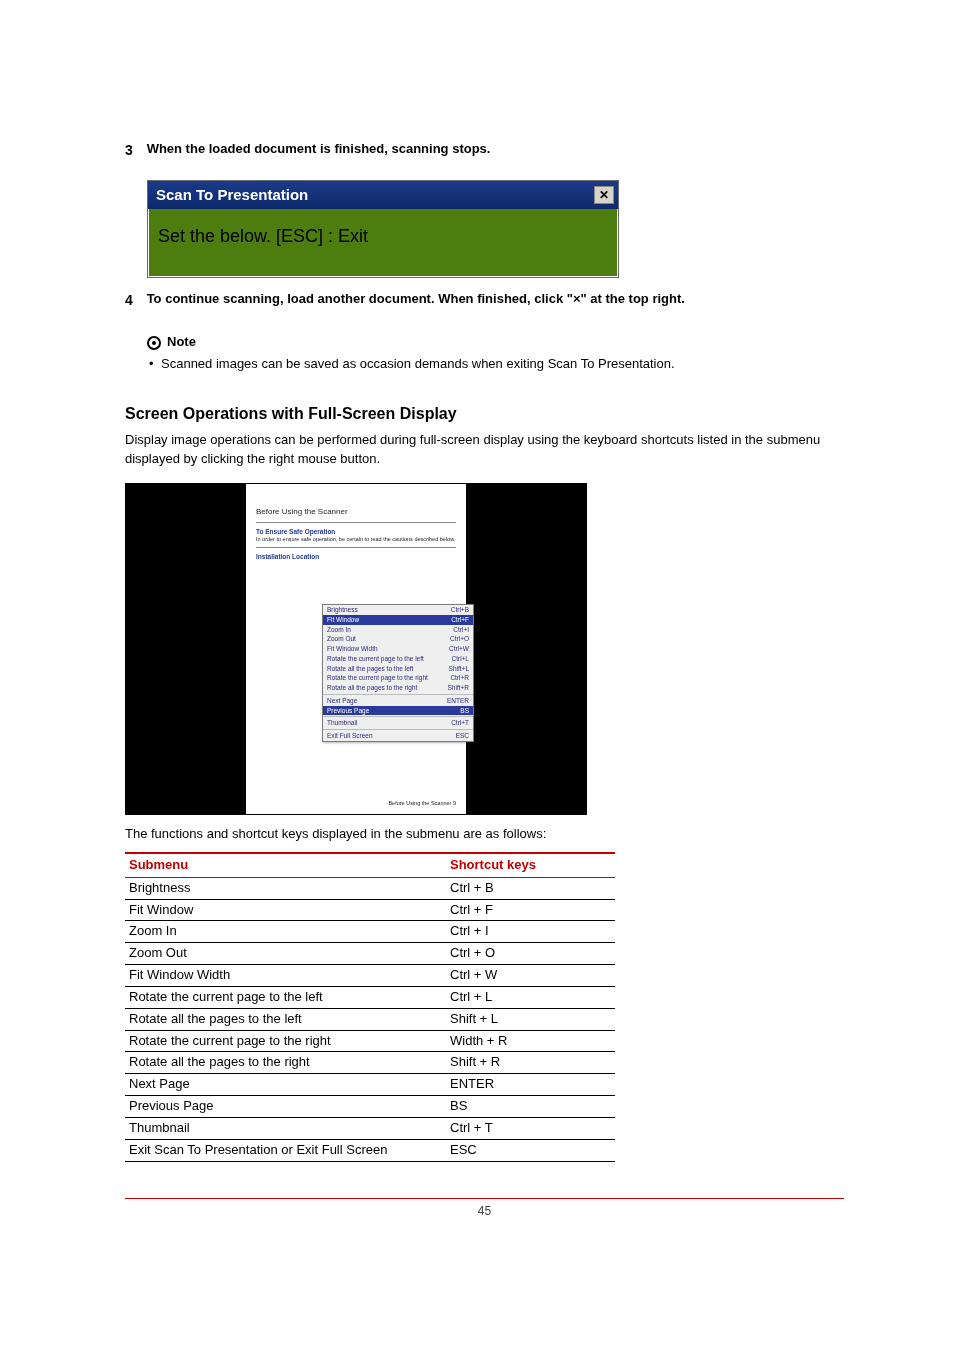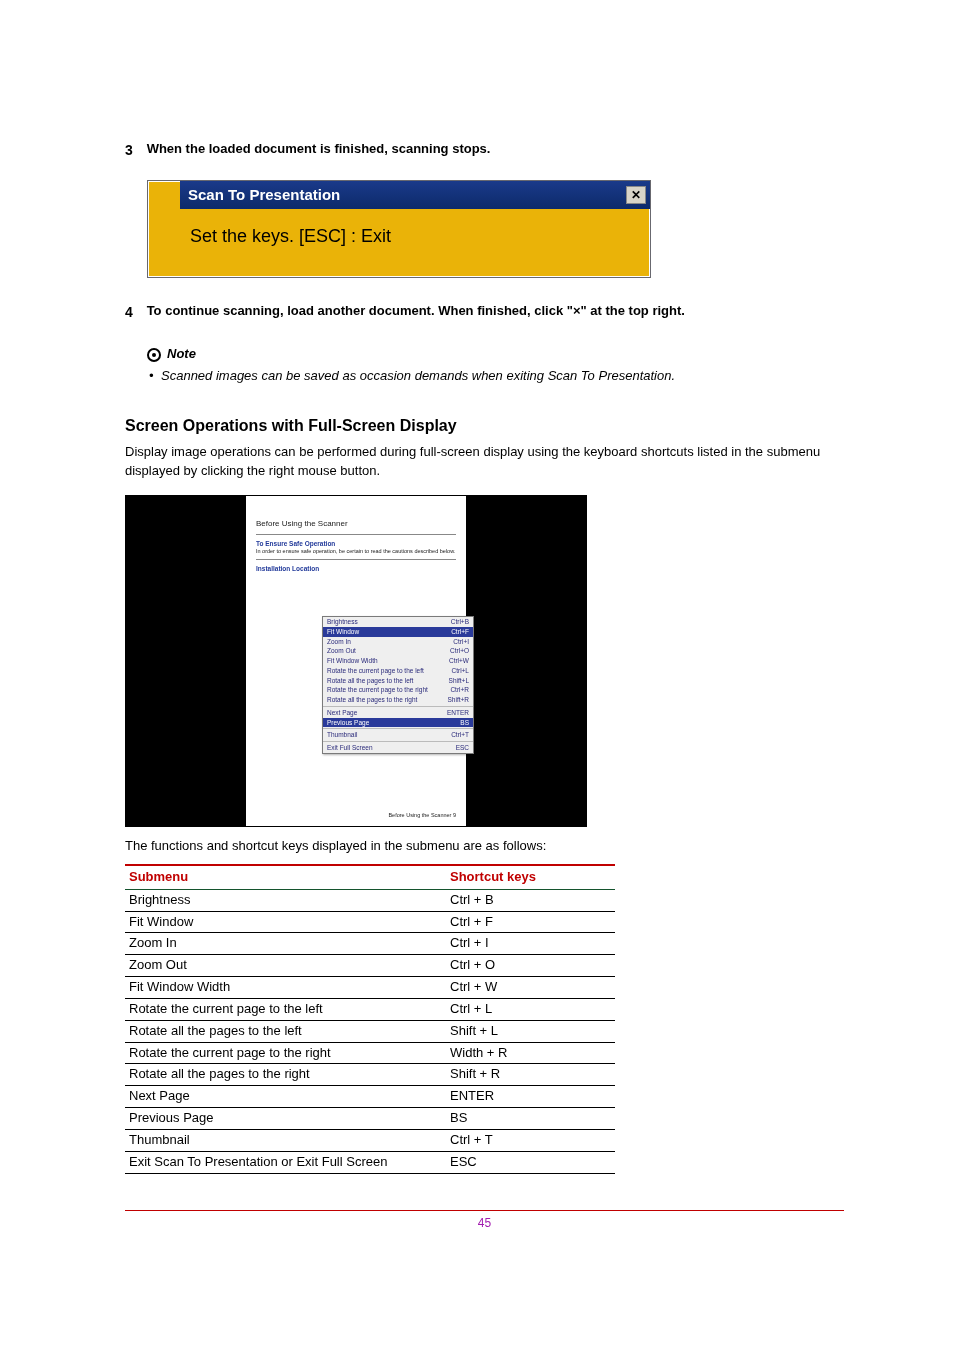--- a/index.html
+++ b/index.html
@@ -24,26 +24,25 @@
     vertical-align: top;
     font-size: 14px;
   }
   .step-text {
     display: inline-block;
     width: calc(100% - 24px);
     vertical-align: top;
     font-weight: bold;
   }
   .dialog {
-    margin: 12px 0 24px 22px;
+    margin: 12px 0 12px 22px;
     width: 470px;
     border: 1px solid #68686f;
-    background: #eab308;
+    background: #4d7c0f;
     box-shadow: 0 0 0 1px #fff inset;
-    padding-left: 32px;
   }
   .dlg-title {
     display: flex;
     justify-content: space-between;
     align-items: center;
     background: linear-gradient(#1a3a8a, #0d2a6a);
     color: #fff;
     font-weight: bold;
     padding: 3px 4px 3px 8px;
     font-size: 15px;
@@ -55,21 +54,21 @@
     border: 1px solid #888;
     display: flex; align-items: center; justify-content: center;
     font-weight: bold; font-size: 12px;
     line-height: 1;
   }
   .dlg-body {
     padding: 14px 10px 28px 10px;
     font-size: 18px;
     color: #000;
   }
-  .note-block { margin: 23px 0 12px 22px; font-style: italic; }
+  .note-block { margin: 23px 0 12px 22px; }
   .note-head {
     display: flex; align-items: center; gap: 6px;
     font-weight: bold; font-size: 13px;
     margin-bottom: 3px;
   }
   .note-icon {
     width: 14px; height: 14px; border-radius: 50%;
     border: 2px solid #000; display: inline-flex;
     align-items: center; justify-content: center;
     box-sizing: border-box;
@@ -148,40 +147,40 @@
   }
   table.sk td:first-child { width: 313px; }
   .footer-line {
     margin-top: 36px;
     border-top: 1px solid #c00000;
   }
   .page-num {
     text-align: center;
     font-size: 12px;
     padding-top: 4px;
-    color: #a21caf;
+    color: #404040;
   }
   .tiny-block { font-size:5.5px; line-height:1.2; margin-bottom:4px; }
 </style>
 </head>
 <body>
 
 <div class="page">
 
   <div class="step">
     <span class="step-num">3</span>
     <span class="step-text">When the loaded document is finished, scanning stops.</span>
   </div>
 
   <div class="dialog">
     <div class="dlg-title">
       <span>Scan To Presentation</span>
       <span class="dlg-close">✕</span>
     </div>
-    <div class="dlg-body">Set the keys.   [ESC] : Exit</div>
+    <div class="dlg-body">Set the below.   [ESC] : Exit</div>
   </div>
 
   <div class="step">
     <span class="step-num">4</span>
     <span class="step-text">To continue scanning, load another document. When finished, click "×" at the top right.</span>
   </div>
 
   <div class="note-block">
     <div class="note-head">
       <span class="note-icon"></span>

